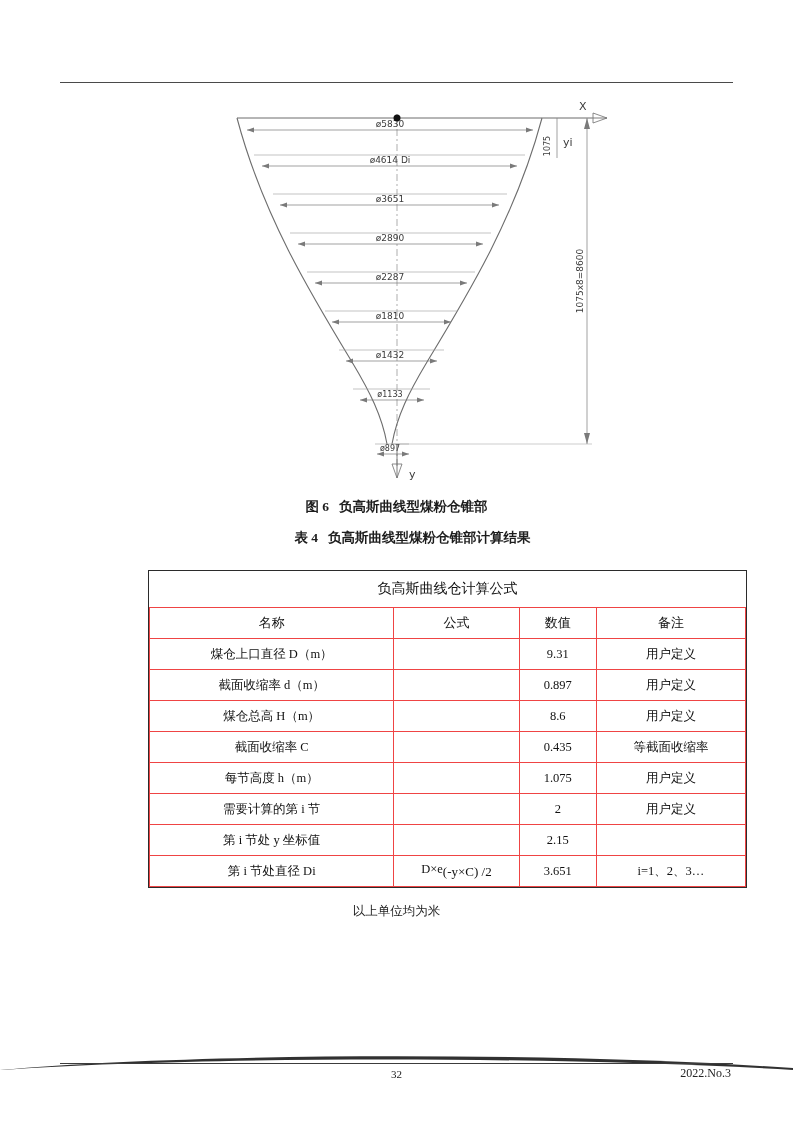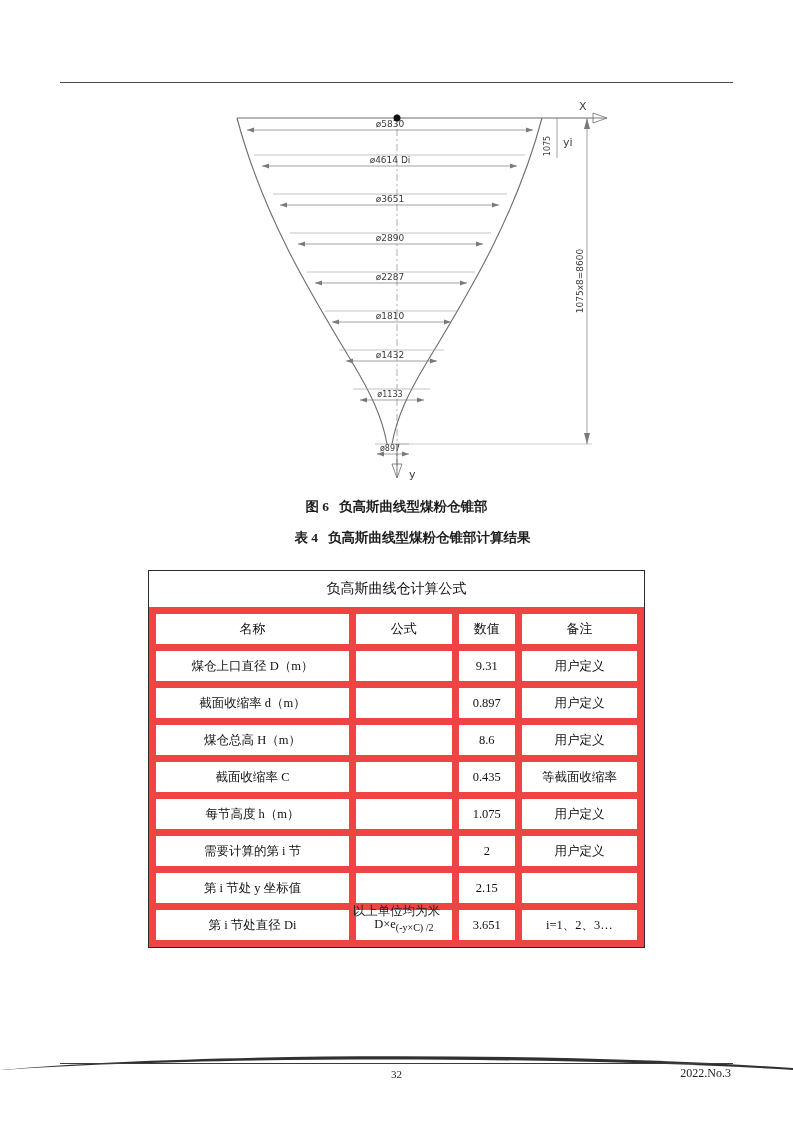--- a/index.html
+++ b/index.html
@@ -71,52 +71,52 @@
     font-weight: bold;
     color: #1d1d1d;
   }
   .tbl-caption .num { margin-right: 10px; }
 
   
   .table-box {
     position: absolute;
     top: 570px;
     left: 148px;
-    width: 497px;
+    width: 599px;
     border: 1.6px solid #2b2b2b;
     background: #fff;
     box-sizing: border-box;
   }
   table.calc {
     width: 100%;
     border-collapse: collapse;
     font-size: 12.5px;
     color: #111;
   }
   table.calc td, table.calc th {
-    border: 7px solid #ef4444;
+    border: 1px solid #ef4444;
     text-align: center;
     vertical-align: middle;
     padding: 5px 4px;
     height: 20px;
     font-weight: normal;
   }
   table.calc tr.title td {
     border-left: none;
     border-right: none;
     border-top: none;
     font-size: 14px;
     padding: 8px 2px;
   }
   table.calc tr.head td { font-size: 13px; }
   .col-name  { width: 41%; }
   .col-form  { width: 21%; }
   .col-val   { width: 13%; }
   .col-note  { width: 25%; }
-  .sub { font-size: 10px; vertical-align: sub; margin-top: 48px; }
+  .sub { font-size: 13px; vertical-align: sub; margin-top: 48px; }
 
   .unit-note {
     position: absolute;
     top: 903px;
     left: 0;
     width: 793px;
     text-align: center;
     font-size: 12.5px;
     color: #1d1d1d;
   }

